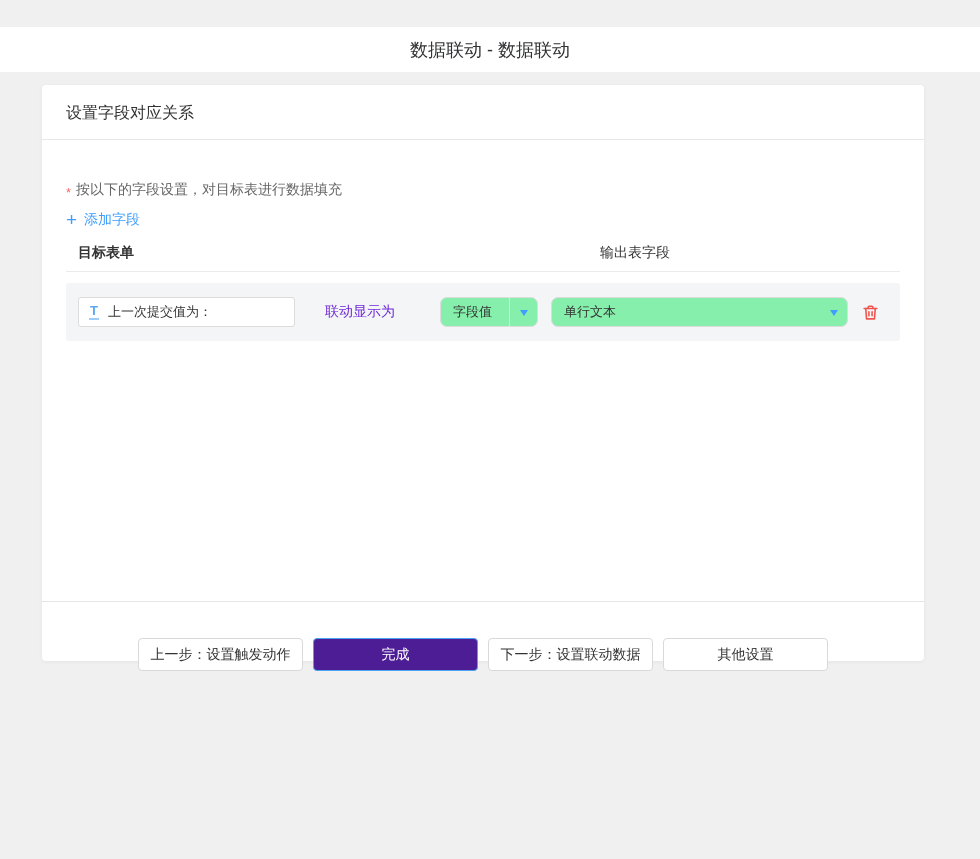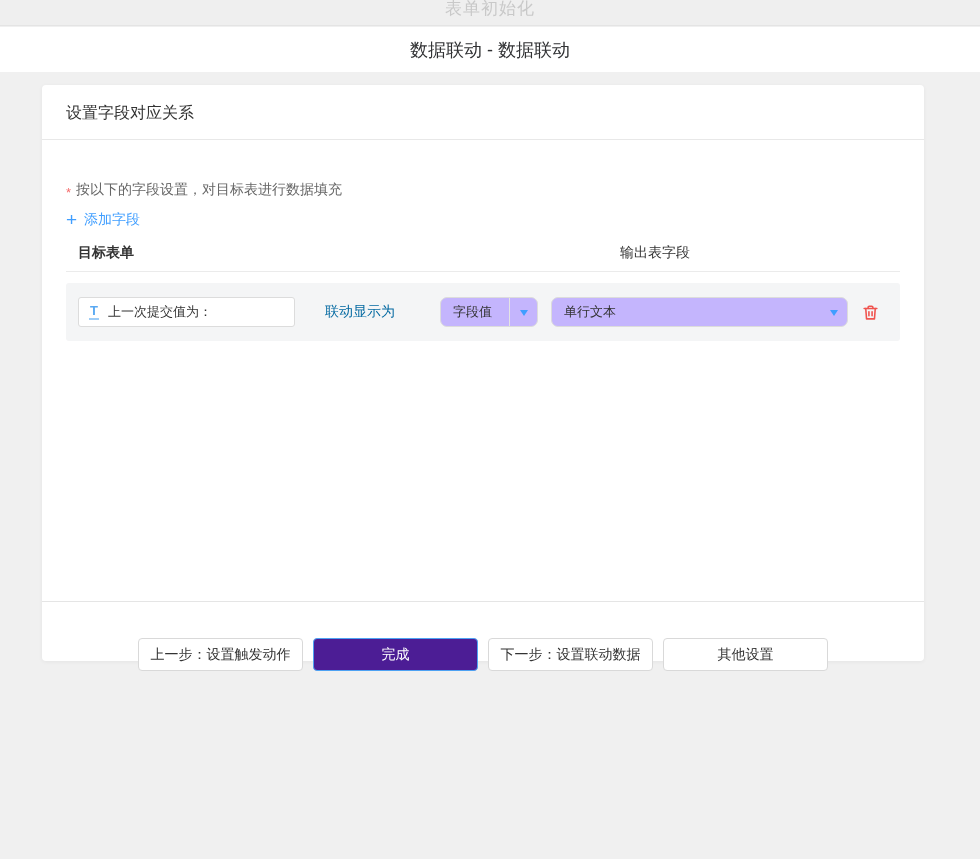--- a/index.html
+++ b/index.html
@@ -32,33 +32,33 @@
   .desc { margin-top:15px; font-size:14px; color:#666; display:flex; align-items:center; }
   .req { color:#f56c6c; font-size:13px; margin-right:5px; position:relative; top:2px; }
 
   .addlink { margin-top:12px; display:flex; align-items:center; width:fit-content;
              color:#409eff; font-size:14px; cursor:pointer; }
   .plus { font-size:19px; font-weight:300; line-height:14px; margin-right:7px; }
 
   .thead { position:relative; margin-top:15px; height:28px; font-size:14px; color:#333;
            font-weight:500; border-bottom:1px solid #ebebeb; }
   .th1 { position:absolute; left:12px; top:0;font-weight:bold; }
-  .th2 { position:absolute; left:554px; top:0; }
+  .th2 { position:absolute; left:534px; top:0; }
 
   .frow { margin-top:11px; height:58px; background:#f4f5f6; border-radius:3px;
           display:flex; align-items:center; padding:0 12px; }
 
   .field-input { width:217px; height:30px; background:#fff; border:1px solid #dcdcdc; border-radius:3px;
                  display:flex; align-items:center; padding:0 10px; font-size:13px; color:#333; cursor:text; }
   .ticon { color:#5aa9f2; font-size:13px; font-weight:bold; line-height:13px;
            border-bottom:2px solid #9ecdf7; padding:0 1px 1px; margin-right:9px; }
 
-  .midlabel { margin-left:30px; font-size:14px; color:#0369a1; white-space:nowrap; }
+  .midlabel { margin-left:30px; font-size:14px; color:#6d28d9; white-space:nowrap; }
 
-  .select { height:30px; background:#c4b5fd; border:1px solid #dcdcdc; border-radius:7px;
+  .select { height:30px; background:#86efac; border:1px solid #dcdcdc; border-radius:7px;
             display:flex; align-items:center; font-size:13px; color:#333; cursor:pointer; }
   .select-small { width:98px; margin-left:45px; }
   .select-large { width:297px; margin-left:13px; }
   .sel-text { flex:1; padding-left:12px; white-space:nowrap; overflow:hidden; }
   .sel-div { width:1px; height:28px; background:#e4e4e4; }
   .arrow { width:27px; display:flex; justify-content:center; align-items:center; }
   .arrow::after { content:""; width:0; height:0; border:4.5px solid transparent;
                   border-top:6px solid #409eff; margin-top:6px; }
 
   .trash { margin-left:8px; width:28px; display:flex; justify-content:center; align-items:center; cursor:pointer; }
@@ -68,23 +68,20 @@
                  justify-content:center; gap:10px; }
   .btn { width:165px; height:33px; background:#fff; border:1px solid #d9d9d9; border-radius:4px;
          font-size:14px; color:#333; cursor:pointer; font-family:Liberation Serif, serif;margin-top:46px; }
   .btn.primary { background:#4c1d95; border-color:#4da2f3; color:#fff; }
 </style>
 </head>
 <body>
 
 <div class="screen">
 
-  <div class="top-strip">
-    <span class="strip-text">表单初始化</span>
-  </div>
 
   <div class="titlebar">
     <span class="dialog-title">数据联动 - 数据联动</span>
   </div>
 
   <div class="card">
 
     <div class="card-header">
       <span>设置字段对应关系</span>
     </div>

